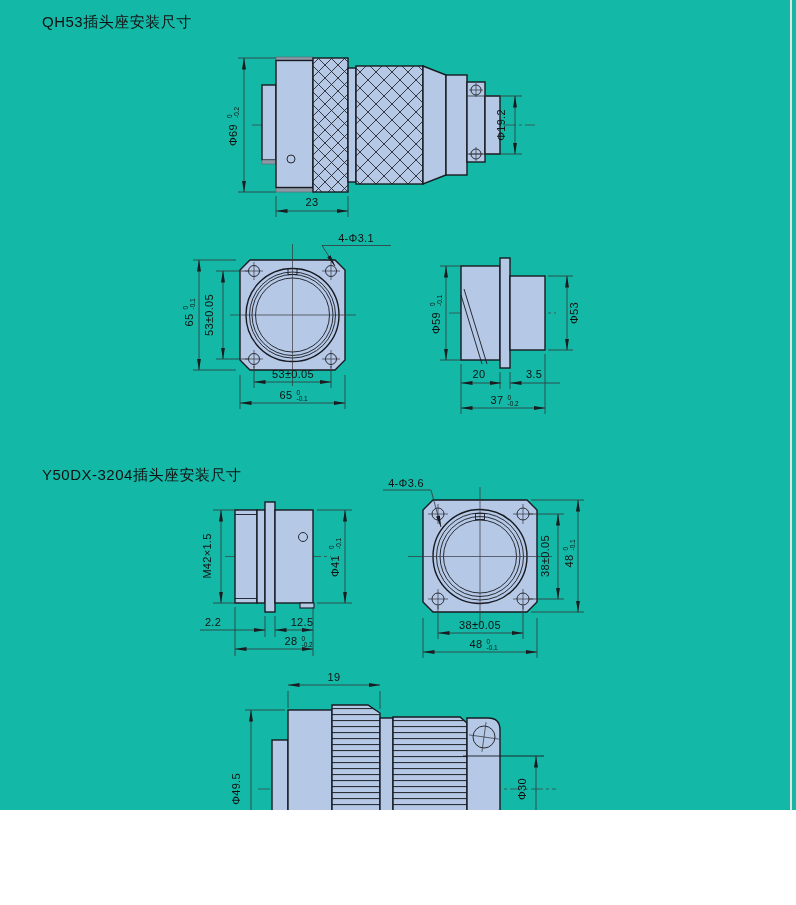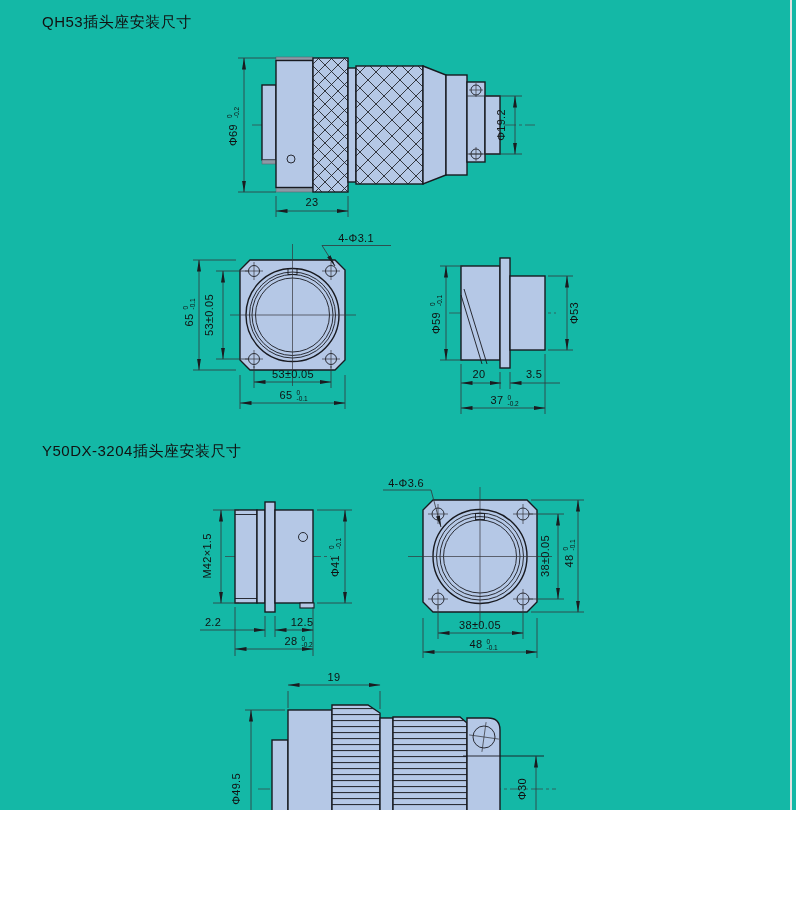--- a/index.html
+++ b/index.html
@@ -18,21 +18,21 @@
   .il{stroke:#181a20;stroke-width:0.9;fill:none;}
   .dl{stroke:#33353a;stroke-width:0.8;fill:none;}
   .cl{stroke:#3a3c40;stroke-width:0.7;fill:none;stroke-dasharray:12 3 3 3;}
   .thin{stroke:#33353a;stroke-width:0.7;fill:none;}
 </style>
 </head>
 <body>
 
 <div class="page">
   <div class="title" style="left:42px;top:13px;">QH53插头座安装尺寸</div>
-  <div class="title" style="left:42px;top:442px;text-align:center;">Y50DX-3204插头座安装尺寸</div>
+  <div class="title" style="left:42px;top:466px;text-align:center;">Y50DX-3204插头座安装尺寸</div>
   <div class="page-edge"></div>
 
   <svg width="796" height="905" viewBox="0 0 796 905">
     <defs>
       <marker id="ma" viewBox="0 0 12 4" refX="11.5" refY="2" markerWidth="12" markerHeight="4" orient="auto-start-reverse" markerUnits="userSpaceOnUse">
         <path d="M0,0 L12,2 L0,4 Z" fill="#1a1c20"></path>
       </marker>
       <pattern id="knA" width="13" height="13" patternUnits="userSpaceOnUse">
         <path d="M0,13 L13,0 M0,0 L13,13" stroke="#1c1e24" stroke-width="0.85" fill="none"></path>
       </pattern>

